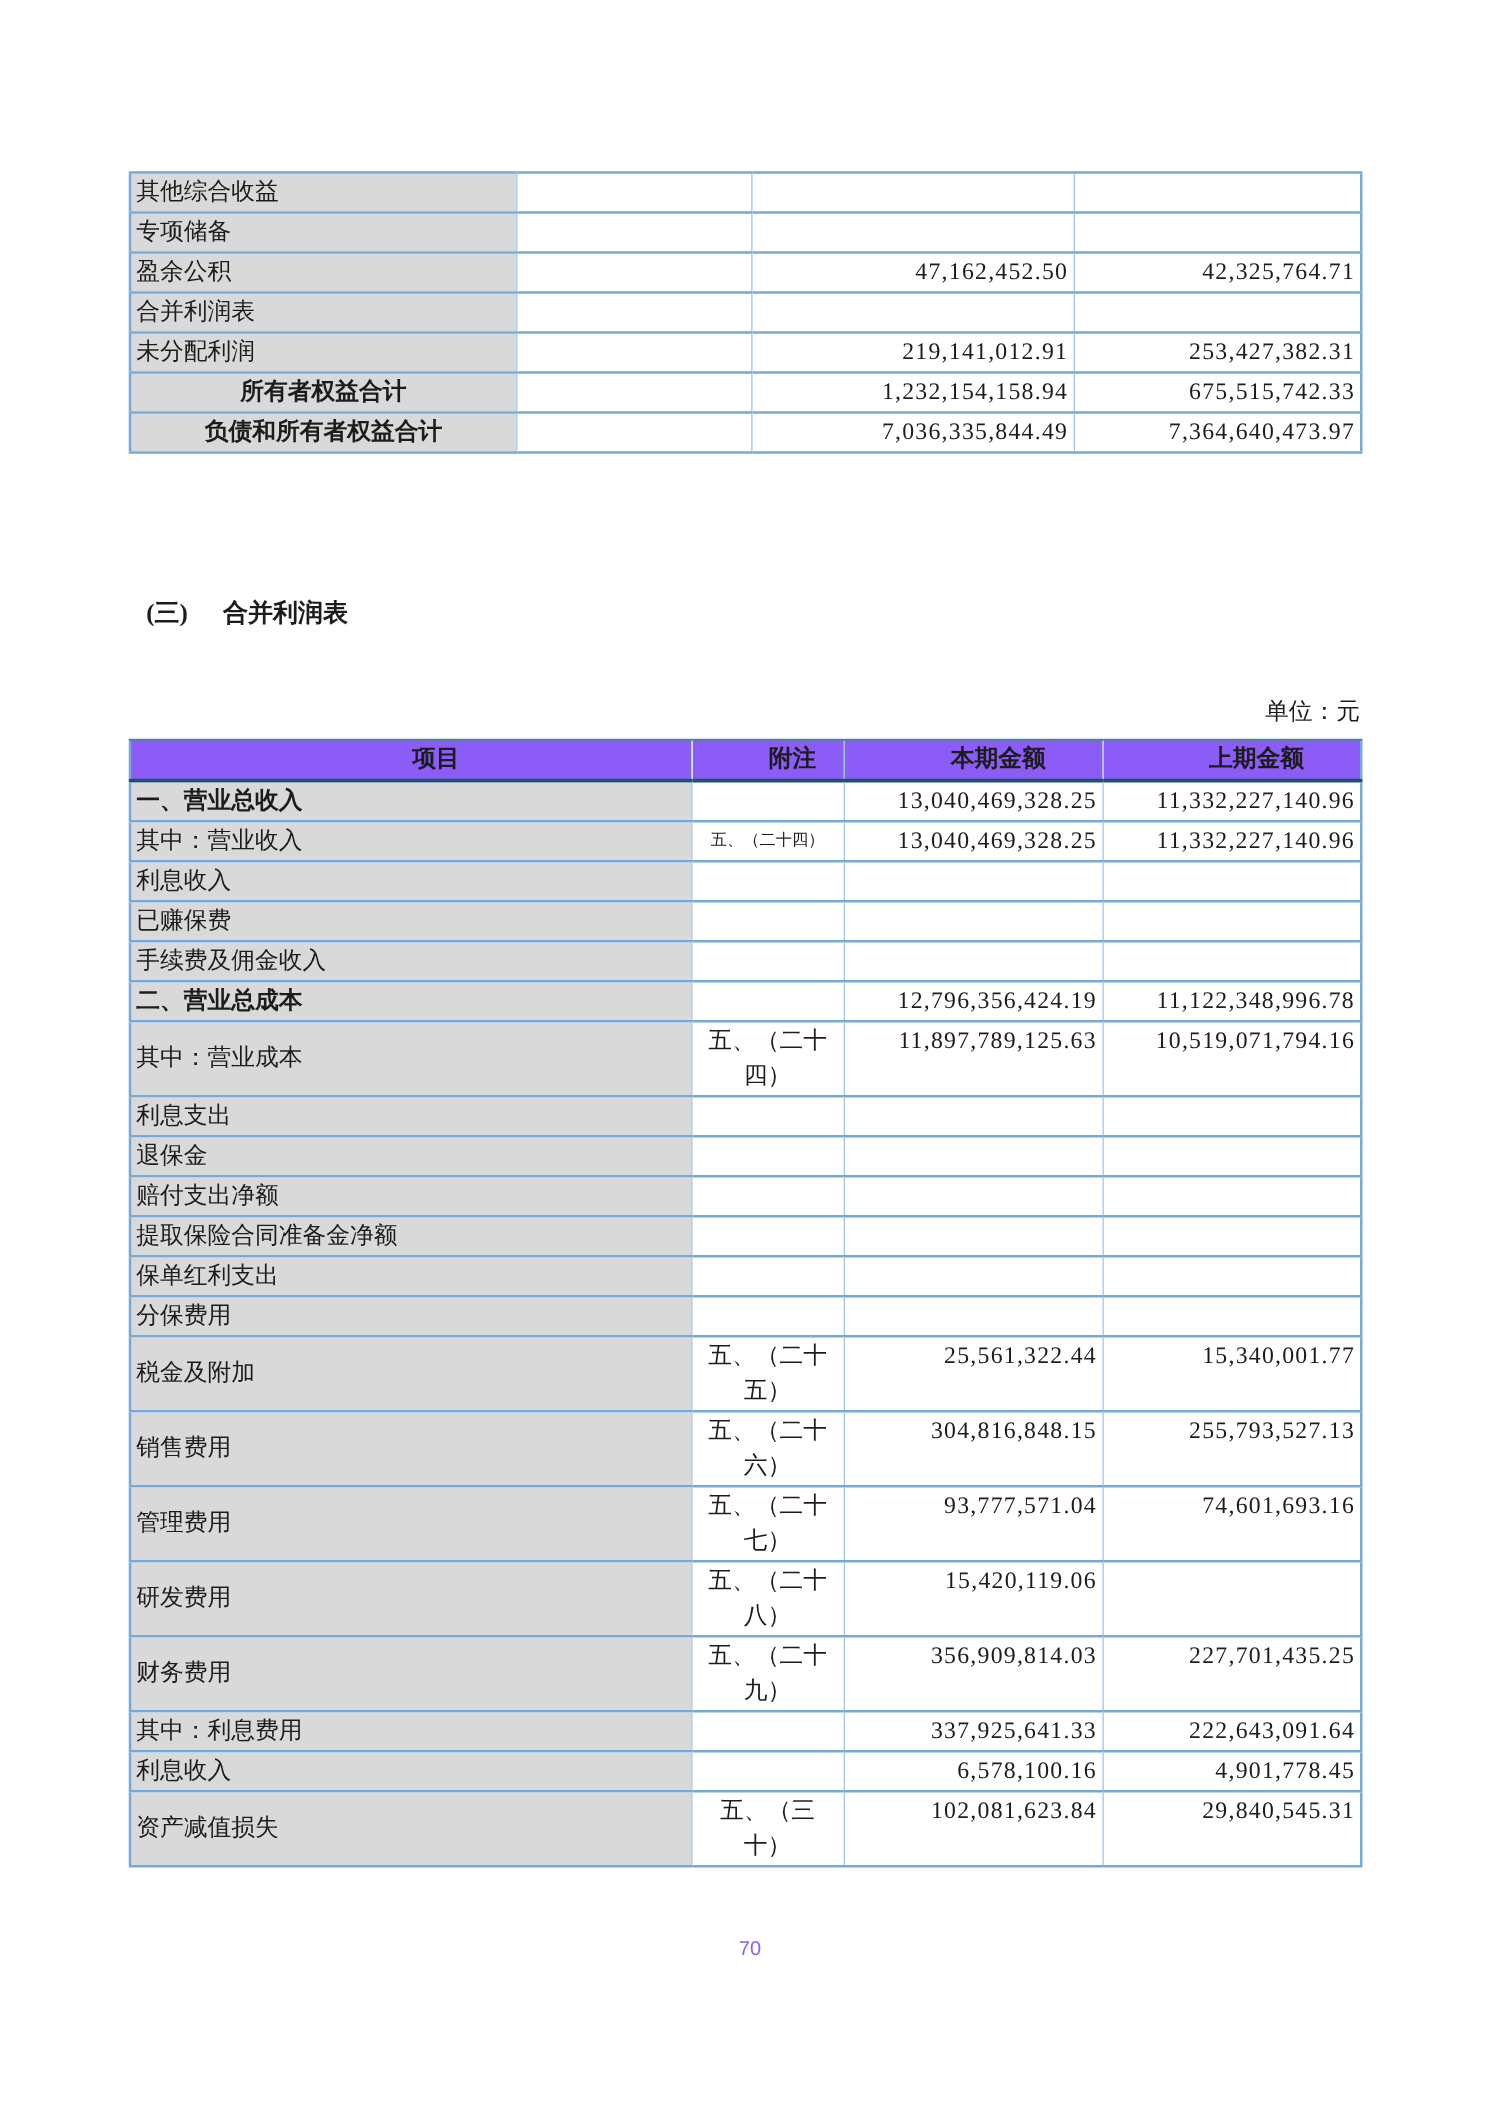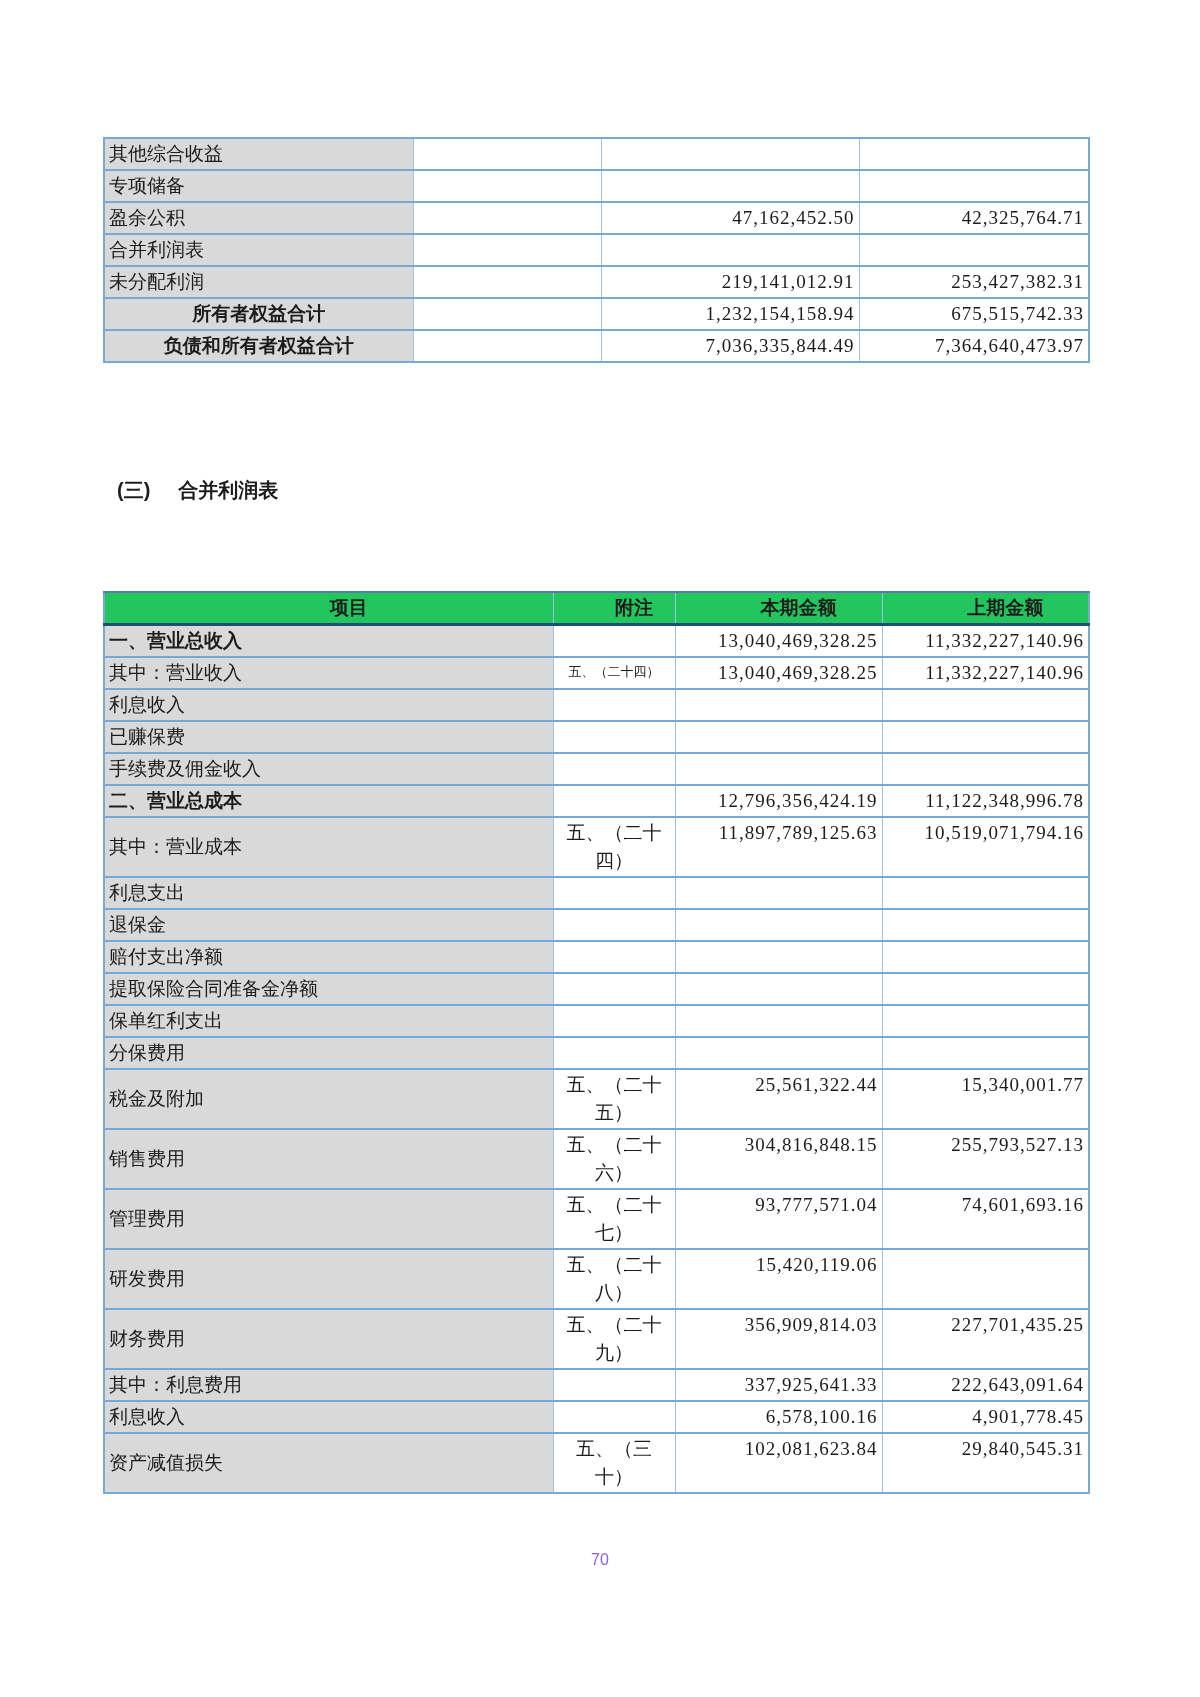--- a/index.html
+++ b/index.html
@@ -22,21 +22,21 @@
     border-left:1px solid #9cc3e6;
     border-right:1px solid #9cc3e6;
     border-top:2px solid #74a9d8;
     border-bottom:2px solid #74a9d8;
     line-height:28px;
     padding:1px 4px;
     overflow:hidden;
   }
   .tbl tr{height:30px;}
   .tbl thead th{
-    background:#22c55e;
+    background:#8b5cf6;
     font-weight:700;
     text-align:center;
     font-family:"Liberation Sans","DejaVu Sans",sans-serif;
     border-top:2px solid #5a7da6;
     border-bottom:3px solid #1f4e79;
     padding-left:44px;
   }
   .c-item{
     background:#d9d9d9;
     text-align:left;
@@ -53,21 +53,21 @@
     text-align:right;
     vertical-align:top;
     padding-right:9px;
     letter-spacing:1px;
   }
   .tbl-balance{left:103px;top:137px;width:985px;}
   .tbl-income{left:103px;top:591px;width:985px;}
   .section-heading{
     position:absolute;left:117px;top:477px;
     font-size:20px;font-weight:700;
-    font-family:Liberation Sans, sans-serif;
+    font-family:Liberation Serif, serif;
   }
   .heading-title{margin-left:28px;}
   .unit-label{
     position:absolute;left:103px;top:556px;width:985px;
     text-align:right;font-size:19px;
   }
   .page-number{
     position:absolute;top:1551px;left:0;width:100%;
     text-align:center;font-size:16px;color:#8b5cf6;
     font-family:"Liberation Sans","DejaVu Sans",sans-serif;
@@ -128,20 +128,21 @@
           <td class="c-val">7,036,335,844.49</td>
           <td class="c-val">7,364,640,473.97</td>
         </tr>
       </tbody>
   </table>
 
   <div class="section-heading">
     <span>(三)</span><span class="heading-title">合并利润表</span>
   </div>
 
+  <div class="unit-label">单位：元</div>
 
   <table class="tbl tbl-income">
     <colgroup>
       <col style="width:449px">
       <col style="width:122px">
       <col style="width:207px">
       <col style="width:207px">
     </colgroup>
     <thead>
       <tr>

